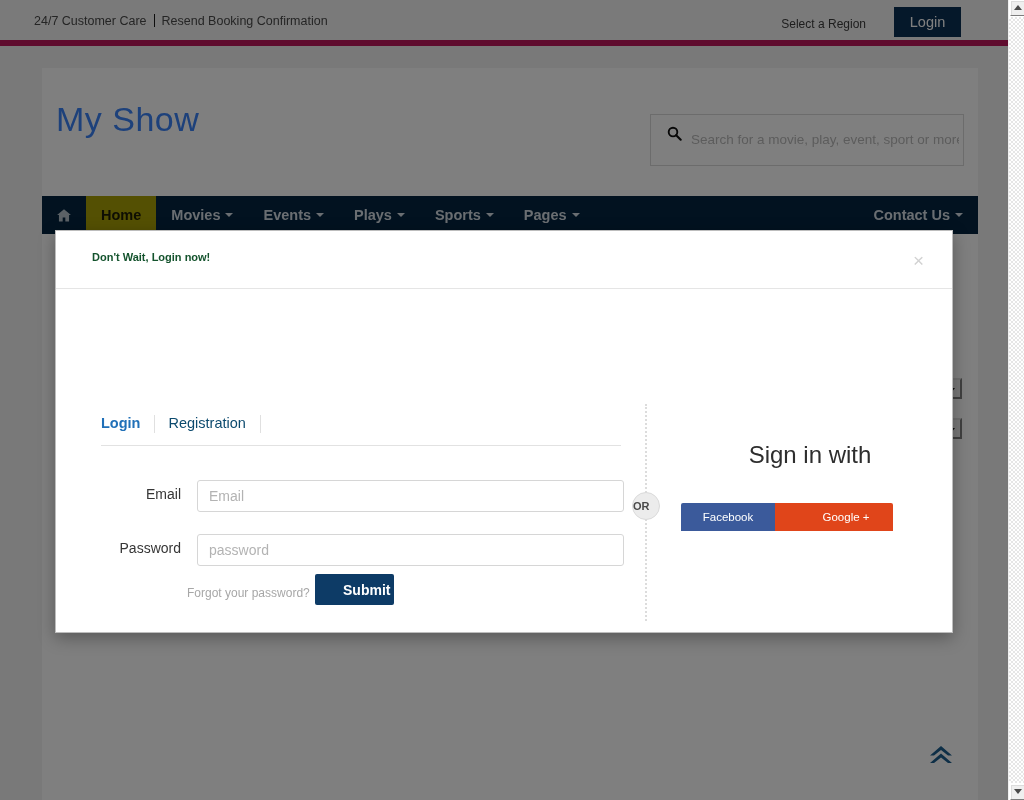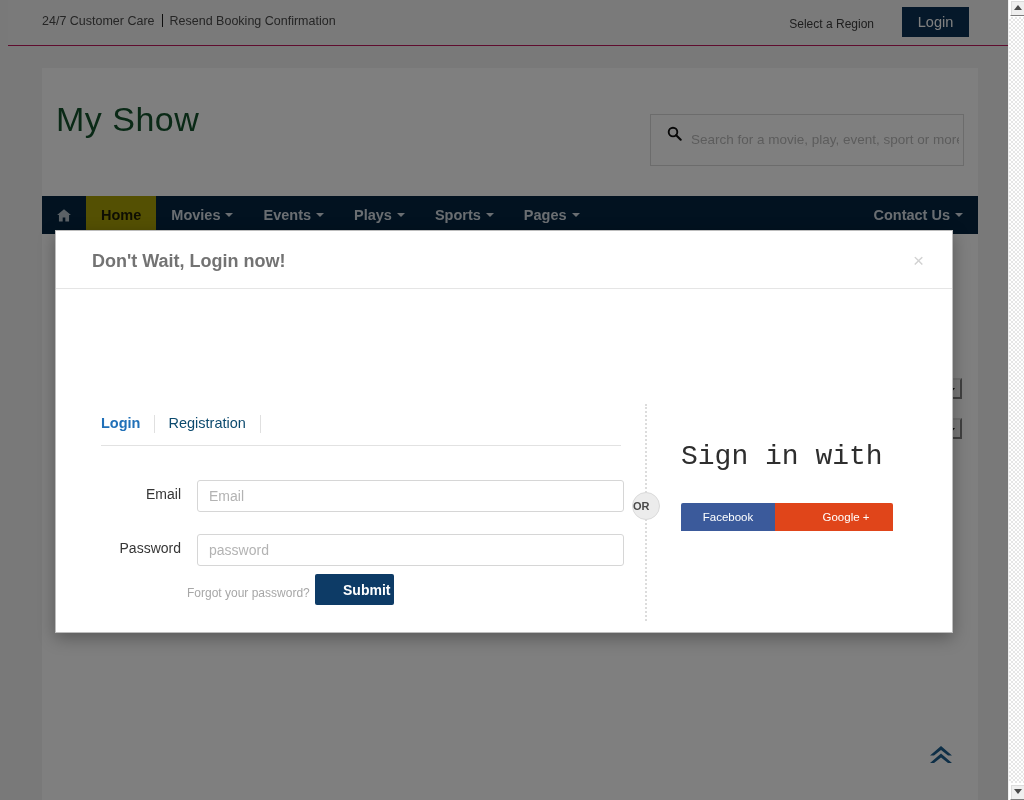--- a/index.html
+++ b/index.html
@@ -23,24 +23,24 @@
   
   #site {
     position: absolute;
     inset: 0;
     background: #f2f2f2;
   }
 
   
   .topbar {
     position: absolute;
-    left: 8px; top: 0;
+    left: 0; top: 0;
     width: 1008px; height: 46px;
     background: #f5f5f5;
-    border-bottom: 1px solid #be185d;
+    border-bottom: 6px solid #be185d;
   }
   .topbar-inner {
     position: relative;
     width: 940px;
     margin: 0 auto;
     height: 46px;
   }
   .topbar-links {
     position: absolute;
     left: 0; top: 14px;
@@ -91,21 +91,21 @@
 
   .masthead {
     position: relative;
     height: 116px;
     background: #ffffff;
   }
   .brand {
     position: absolute;
     left: 14px; top: 32px;
     font-size: 34px;
-    color: #14532d;
+    color: #3b82f6;
     font-family: "Liberation Sans", sans-serif;
     letter-spacing: 0.5px;
     text-decoration: none;
   }
   .searchbox {
     position: absolute;
     left: 608px; top: 46px;
     width: 314px; height: 52px;
     border: 1px solid #d8d8d8;
     background: #ffffff;
@@ -216,23 +216,23 @@
     box-shadow: 0 5px 16px rgba(0,0,0,0.30);
   }
   .modal-header {
     position: relative;
     height: 58px;
     border-bottom: 1px solid #e5e5e5;
   }
   .modal-title {
     position: absolute;
     left: 36px; top: 20px;
-    font-size: 18px;
+    font-size: 11px;
     font-weight: bold;
-    color: #737373;
+    color: #14532d;
   }
   .modal-close {
     position: absolute;
     right: 22px; top: 16px;
     font-size: 19px;
     color: #d2d2d2;
     background: none; border: none;
     cursor: pointer;
     font-family: "Liberation Sans", sans-serif;
     line-height: 1;
@@ -342,23 +342,23 @@
     font-size: 11px;
     font-weight: bold;
     line-height: 26px;
   }
 
   
   .signin-title {
     position: absolute;
     left: 625px; top: 152px;
     width: 258px;
-    font-size: 28px;
+    text-align: center;
+    font-size: 24px;
     color: #2e2e2e;
-    font-family: Liberation Mono, monospace;
   }
   .social-wrap {
     position: absolute;
     left: 625px; top: 214px;
     width: 212px; height: 41px;
     display: flex;
     border-radius: 2px;
     overflow: hidden;
   }
   .social-btn {

